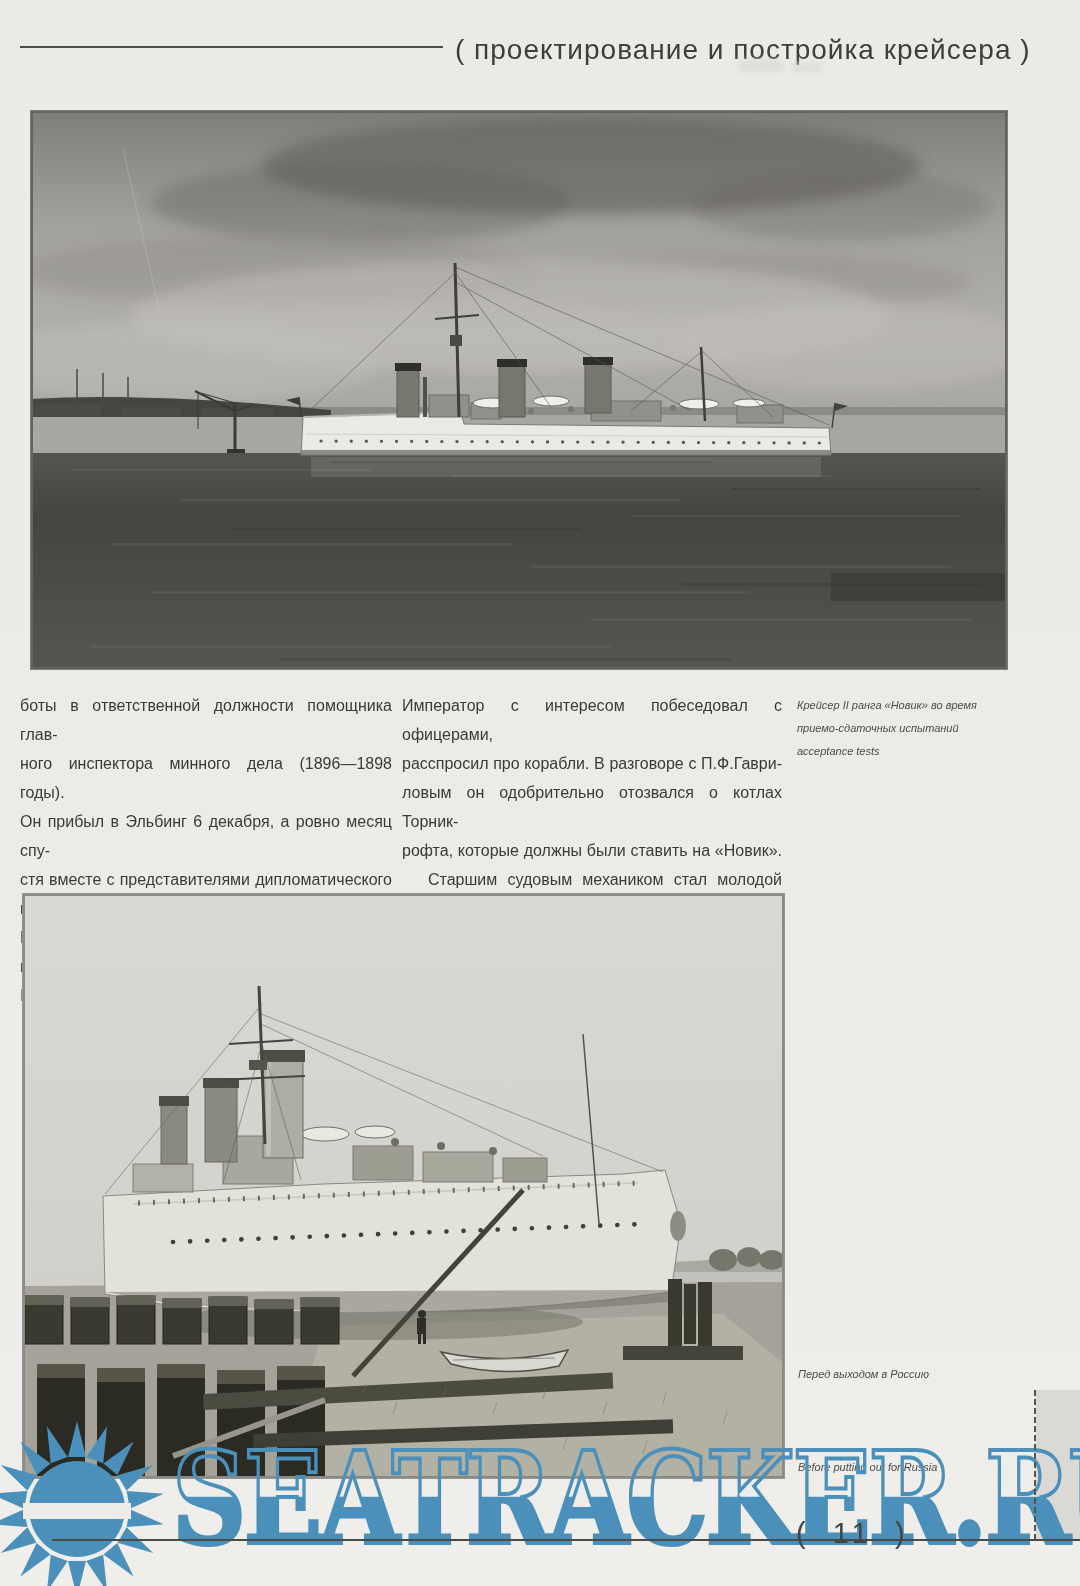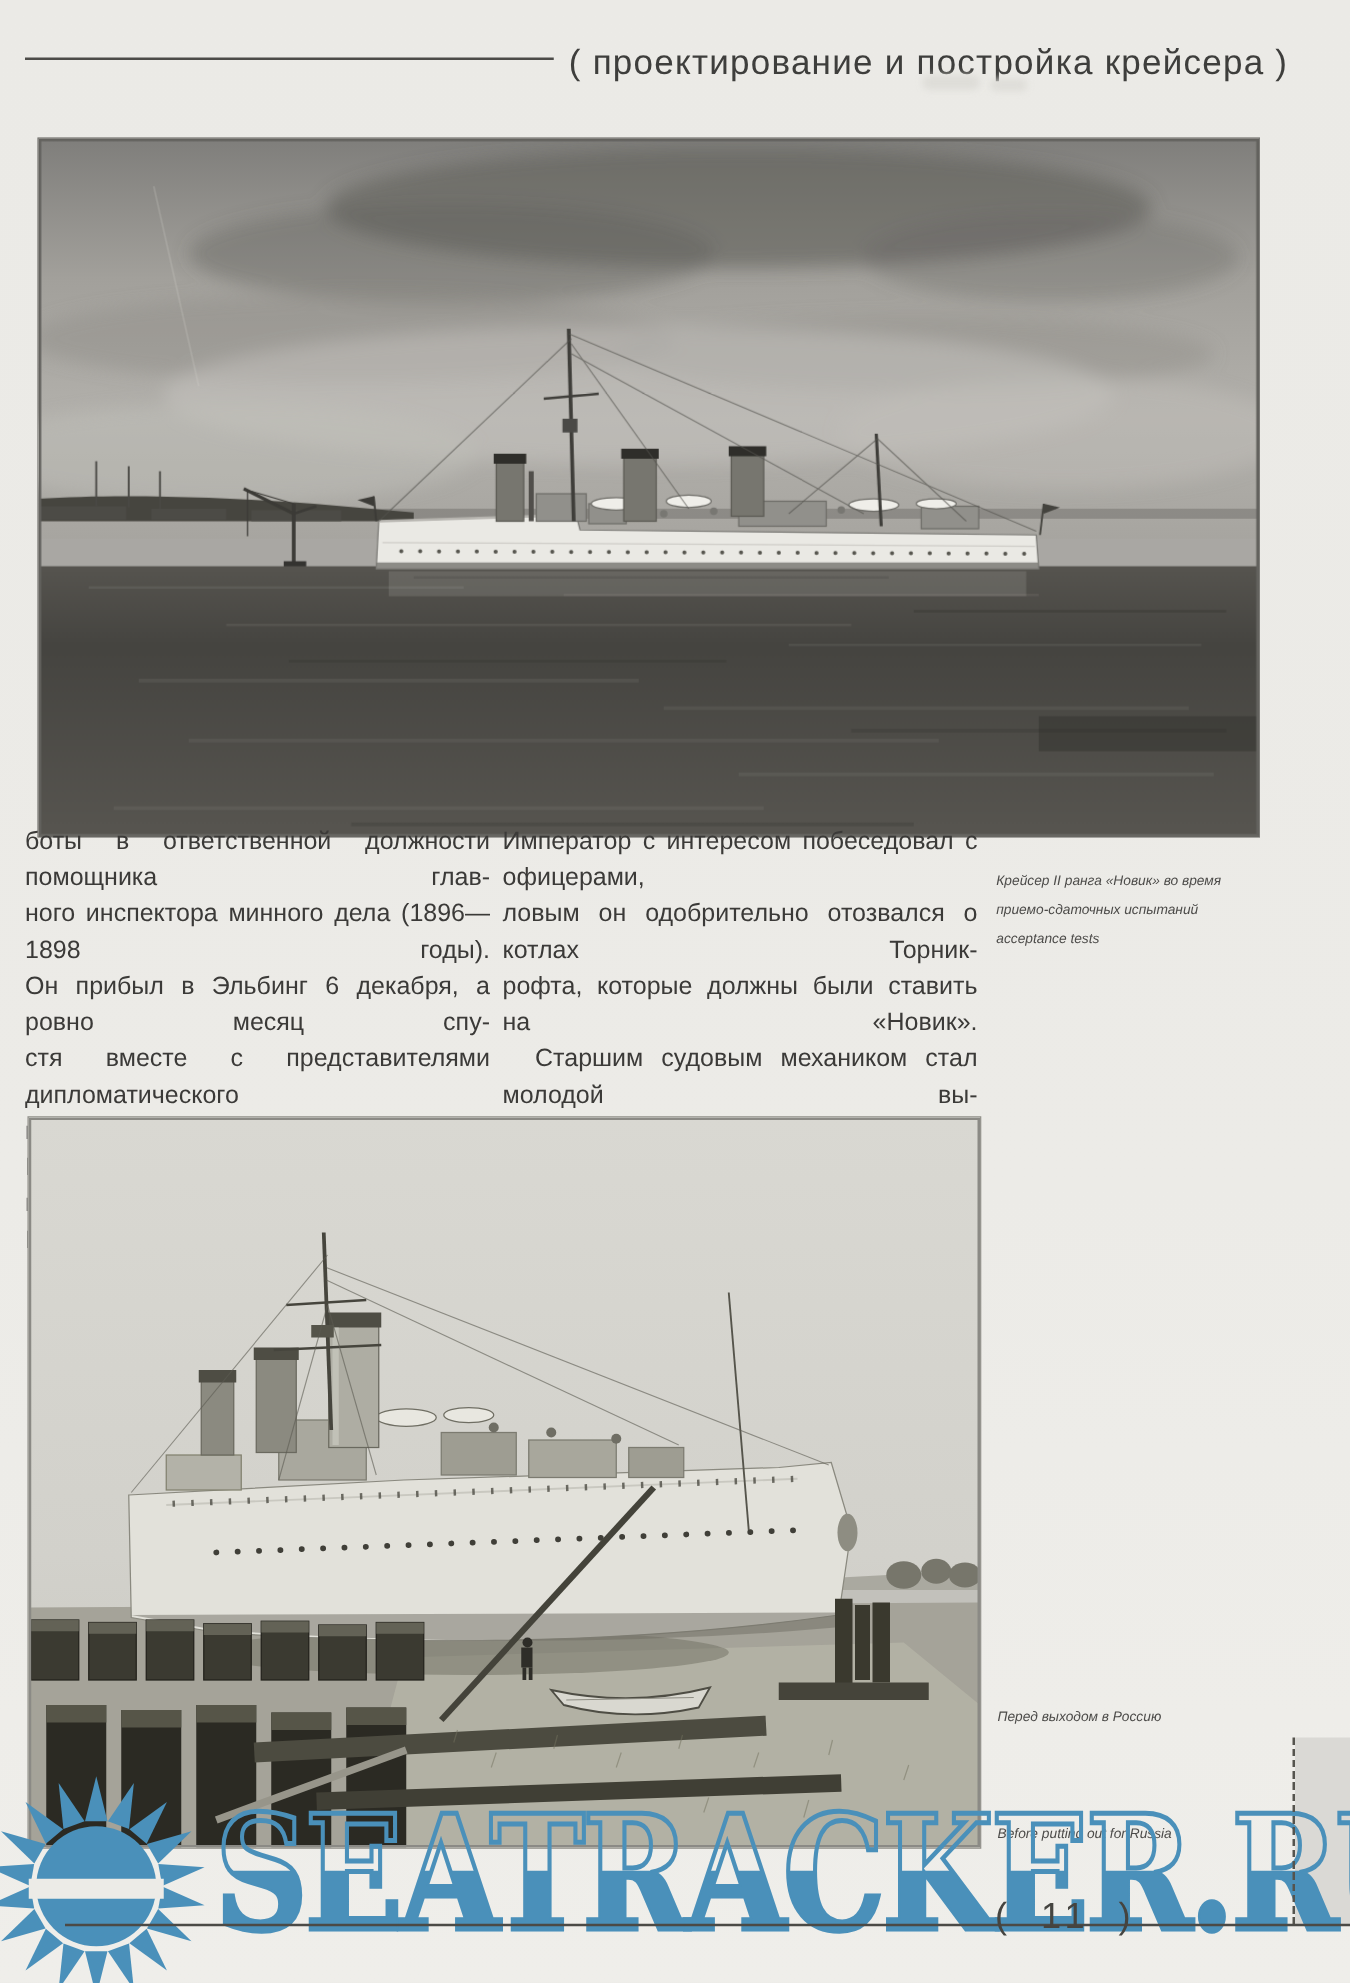--- a/index.html
+++ b/index.html
@@ -11,21 +11,21 @@
   .hdr-rule{position:absolute;left:20px;top:46px;width:423px;height:2px;background:#4c4b48;}
   .hdr-title{position:absolute;left:455px;top:34px;font-size:28px;line-height:32px;
              color:#3e3e3c;letter-spacing:1px;white-space:nowrap;}
   .bleed{position:absolute;background:#dcdbd6;border-radius:5px;filter:blur(3px);opacity:.85;}
   
   .photo{position:absolute;overflow:hidden;}
   .photo1{left:30px;top:110px;width:976px;height:558px;border:1px solid #7d7c78;background:#a9a7a3;}
   .photo2{left:22px;top:893px;width:761px;height:584px;border:1px solid #96958f;background:#d3d2cc;}
   .photo svg{display:block;width:100%;height:100%;}
   
-  .col{position:absolute;top:659px;font-size:20px;line-height:29px;color:#3b3a38;}
+  .col{position:absolute;top:691px;font-size:16px;line-height:29px;color:#3b3a38;}
   .col-left{left:20px;width:372px;}
   .col-mid{left:402px;width:380px;}
   .col .ln{text-align:justify;text-align-last:justify;white-space:normal;}
   .col .ind{text-indent:26px;}
   
   .cap{position:absolute;font-size:11px;font-style:italic;color:#4c4b49;line-height:23px;}
   .cap1{left:797px;top:694px;width:220px;}
   .cap1 .en{margin-top:9px;}
   .cap2-ru{left:798px;top:1363px;width:230px;}
   .cap2-en{left:798px;top:1456px;width:240px;}
@@ -186,20 +186,21 @@
   <div class="col col-left">
     <div class="ln">боты в ответственной должности помощника глав-</div>
     <div class="ln">ного инспектора минного дела (1896—1898 годы).</div>
     <div class="ln">Он прибыл в Эльбинг 6 декабря, а ровно месяц спу-</div>
     <div class="ln">стя вместе с представителями дипломатического</div>
     <div class="ln">корпуса и капитанами 1 ранга Н.К.Рейценштейном</div>
     <div class="ln">и А.Ф.Стемманом был представлен Вильгельму II.</div>
   </div>
   <div class="col col-mid">
     <div class="ln">Император с интересом побеседовал с офицерами,</div>
+    <div class="ln">расспросил про корабли. В разговоре с П.Ф.Гаври-</div>
     <div class="ln">ловым он одобрительно отозвался о котлах Торник-</div>
     <div class="ln">рофта, которые должны были ставить на «Новик».</div>
     <div class="ln ind">Старшим судовым механиком стал молодой вы-</div>
     <div class="ln">пускник Технического училища Морского ведомства</div>
   </div>
 
   <div class="cap cap1">
     <div class="ru">Крейсер II ранга «Новик» во время</div>
     <div class="ru">приемо-сдаточных испытаний</div>
     <div>acceptance tests</div>

